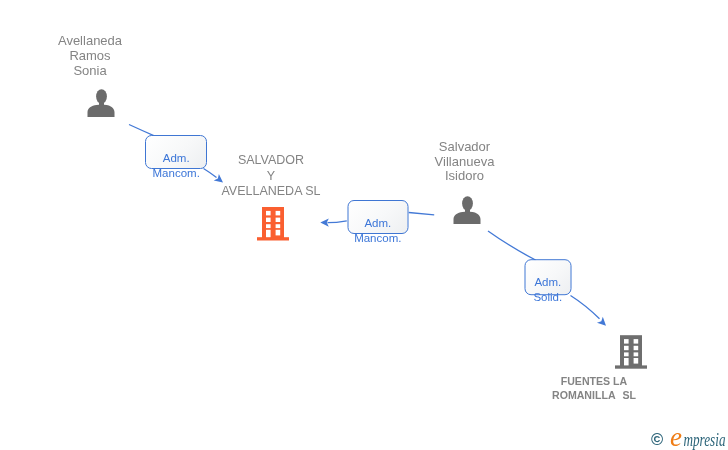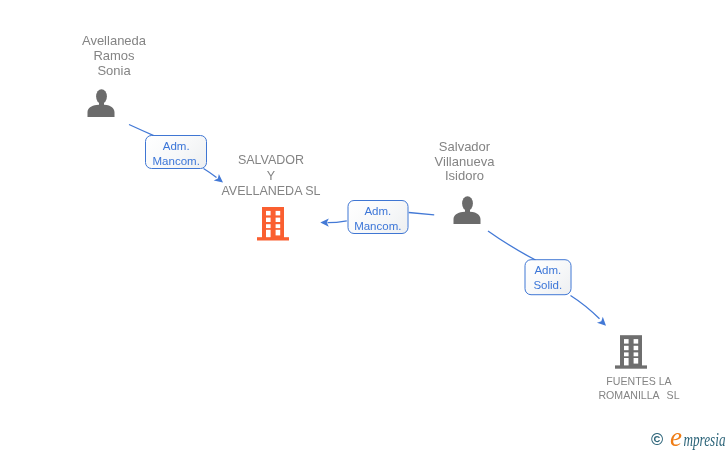--- a/index.html
+++ b/index.html
@@ -1,21 +1,21 @@
 <!DOCTYPE html>
 <html><head>
 <meta charset="utf-8">
 <style>
 html,body{margin:0;padding:0;}
 #c{position:relative;width:728px;height:450px;background:#ffffff;font-family:"Liberation Sans",sans-serif;overflow:hidden;}
 .lbl{position:absolute;color:#848484;text-align:center;white-space:nowrap;transform:translateX(-50%);}
 .box{position:absolute;box-sizing:border-box;border:1.4px solid #3f76d3;border-radius:6.5px;
      background:linear-gradient(135deg,#ffffff 0%,#f7f8f9 55%,#edeff1 100%);
      color:#3c76d8;text-align:center;font-size:11.5px;line-height:15px;
-     padding-top:3px;
+     padding-top:15px;
      transform:translate(-50%,-50%);}
 </style>
 </head>
 <body>
 <div id="c">
 <svg width="728" height="450" viewBox="0 0 728 450" style="position:absolute;left:0;top:0">
   <defs>
     <g id="person" fill="#6b6b6b">
       <ellipse cx="14.5" cy="8" rx="5.4" ry="7.3"></ellipse>
       <path d="M0.5 28.5 L0.5 23.8 C0.5 19.8 4.5 17.3 9.5 16.6 L12 16.2 L12 13.5 L17 13.5 L17 16.2 L19.5 16.6 C23.5 17.3 27.5 19.8 27.5 23.8 L27.5 28.5 Z"></path>
@@ -56,21 +56,21 @@
         <use href="#building" transform="translate(615,335.2)"></use>
       </g>
 
   <g>
     <text x="651" y="444.5" font-size="16.5" font-weight="bold" fill="#2c6479" font-family="Liberation Sans">©</text>
     <text x="670" y="446.3" font-size="27" font-style="italic" fill="#ef7d16" font-family="Liberation Serif">e</text>
     <text transform="translate(683.5,446) scale(0.88,1.2)" x="0" y="0" font-size="15" font-style="italic" fill="#2c6479" font-family="Liberation Serif">mpresia</text>
   </g>
 </svg>
 
-<div class="lbl" style="left:114px;top:33px;font-size:13px;line-height:15px;">Avellaneda<br>Ramos<br>Sonia</div>
+<div class="lbl" style="left:90px;top:33px;font-size:13px;line-height:15px;">Avellaneda<br>Ramos<br>Sonia</div>
 <div class="lbl" style="left:271px;top:153.2px;font-size:12.5px;line-height:15.5px;">SALVADOR<br>Y<br>AVELLANEDA SL</div>
 <div class="lbl" style="left:464.5px;top:140px;font-size:13px;line-height:14.5px;">Salvador<br>Villanueva<br>Isidoro</div>
-<div class="lbl" style="left:639px;top:374px;font-size:10.6px;line-height:14px;">FUENTES LA<br>ROMANILLA&nbsp;&nbsp;<span style="margin-left:1px">SL</span></div>
+<div class="lbl" style="left:594px;top:374px;font-size:10.6px;line-height:14px;font-weight:bold;">FUENTES LA<br>ROMANILLA&nbsp;&nbsp;<span style="margin-left:1px">SL</span></div>
 
 <div class="box" style="left:176.2px;top:152.2px;width:62px;height:34px;">Adm.<br>Mancom.</div>
 <div class="box" style="left:377.8px;top:217px;width:61px;height:34px;">Adm.<br>Mancom.</div>
 <div class="box" style="left:547.8px;top:277px;width:47px;height:35.6px;border-radius:6.5px;">Adm.<br>Solid.</div>
 </div>
 
 </body></html>

